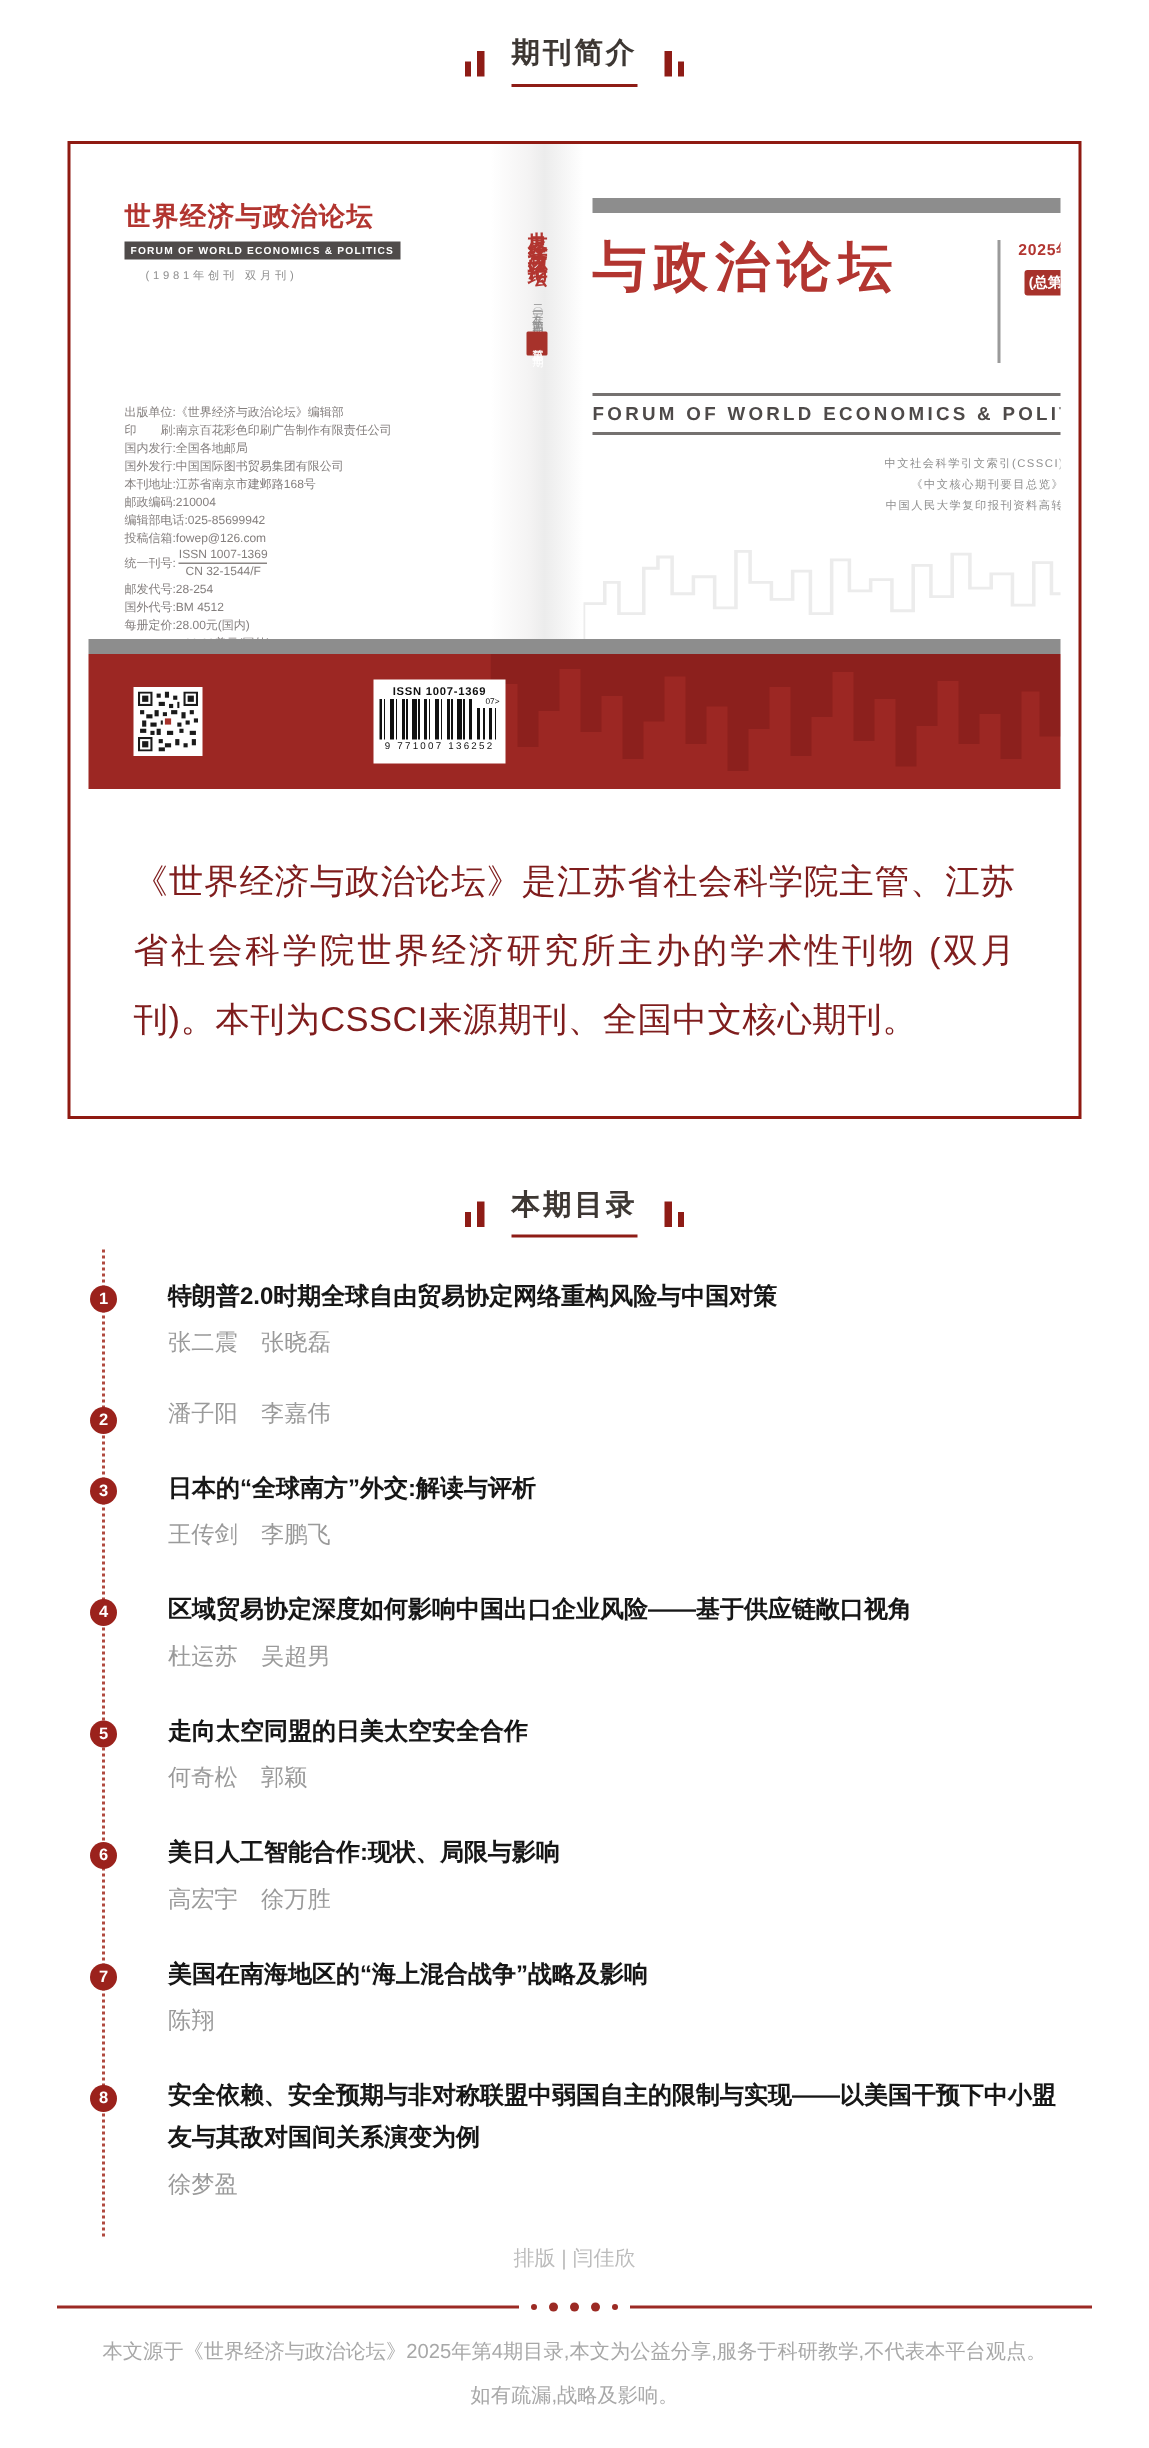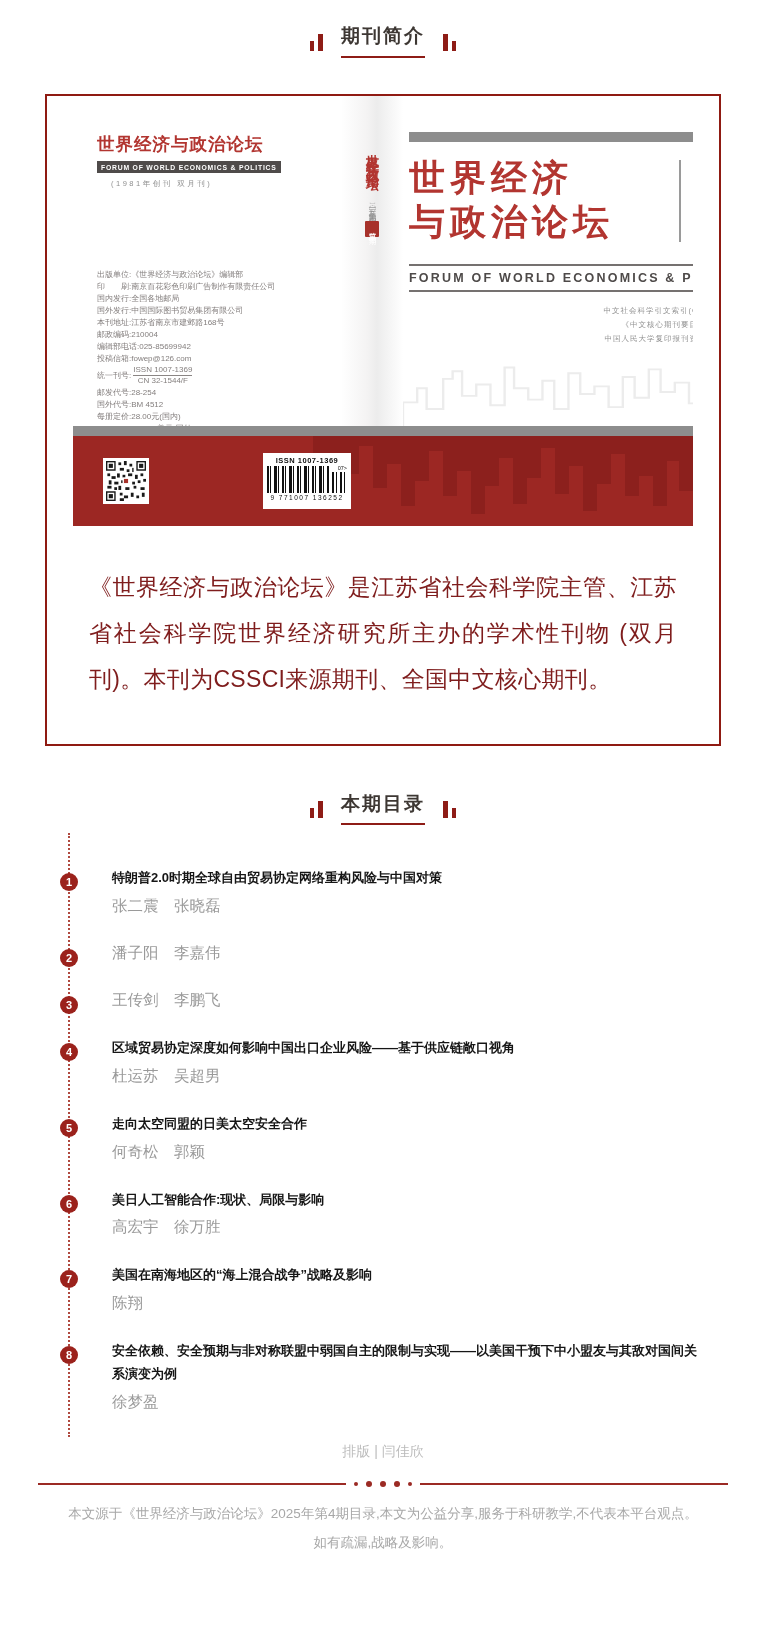--- a/index.html
+++ b/index.html
@@ -17,21 +17,21 @@
     margin:0; font-size:19px; font-weight:700; color:#3d3733; letter-spacing:2px;
     border-bottom:2px solid #8e1c16; padding-bottom:7px; line-height:1.3;
   }
   .deco { display:flex; align-items:flex-end; gap:4px; padding-bottom:7px; }
   .deco i { display:block; background:#8e1c16; }
   .deco .tall { width:5px; height:17px; }
   .deco .short { width:4px; height:10px; }
 
   
   .cover-box { width:676px; margin:36px auto 0; border:2px solid #8f1a12; background:#fff; }
-  .spread { margin:0 26px; }
+  .spread { margin:0 12px; }
   .pages { display:flex; height:330px; background:#fff; overflow:hidden; }
 
   
   .back-page { width:268px; padding:36px 0 0 24px; flex:none; }
   .bk-title { color:#b23530; font-size:17.5px; font-weight:900; letter-spacing:1px; }
   .bk-enbar { display:inline-block; margin-top:3px; background:#4f4b4a; color:#fff;
     font-size:6.8px; font-weight:700; letter-spacing:0.8px; padding:2.5px 4px; }
   .bk-founding { margin-top:5px; margin-left:14px; color:#8f8f8f; font-size:7.5px; letter-spacing:2.5px; }
   .bk-info { margin-top:80px; color:#837e7d; font-size:8px; line-height:1.5; }
   .issn-row { display:flex; align-items:center; }
@@ -81,21 +81,21 @@
 
   
   .toc-header { padding-top:46px; }
   .toc-list { position:relative; margin-top:0; padding-top:26px; padding-bottom:4px; }
   .toc-list::before { content:""; position:absolute; left:68px; top:8px; bottom:6px;
     border-left:2px dotted #b0493f; }
   .toc-item { position:relative; padding-left:112px; padding-right:60px; margin-bottom:26px; }
   .toc-num { position:absolute; left:60px; top:6px; width:18px; height:18px; border-radius:50%;
     background:#9b221c; color:#fff; font-size:11px; font-weight:700;
     display:flex; align-items:center; justify-content:center; z-index:2; }
-  .toc-title { font-size:13px; font-weight:700; color:#161616; line-height:1.75;margin-top:16px; }
+  .toc-title { font-size:16px; font-weight:700; color:#161616; line-height:1.75; }
   .toc-authors { margin-top:6px; font-size:15.5px; color:#9a9a9a;font-family:Liberation Serif, serif; }
 
   
   .credit { text-align:center; color:#bcbcbc; font-size:14px; }
   .divider { position:relative; margin:22px 38px 0; height:2px; background:#9b2a24; }
   .divider-dots { position:absolute; left:50%; top:50%; transform:translate(-50%,-50%);
     display:flex; gap:8px; align-items:center; background:#fff; padding:0 8px; }
   .divider-dots b { width:6px; height:6px; border-radius:50%; background:#9b2a24; display:block; }
   .divider-dots b.sm { width:4px; height:4px; }
   .notes { margin-top:14px; text-align:center; color:#a8a8a8; font-size:13.5px;
@@ -152,21 +152,20 @@
         <div class="spine">
           <div class="spine-title">世界经济与政治论坛</div>
           <div class="spine-issue">二〇二五年第四期</div>
           <div class="spine-total">总第三七一期</div>
         </div>
 
         <div class="front-page">
           <div class="fp-graybar"></div>
           <div class="fp-titlerow">
             <div class="fp-title">
-              <div>世界经济</div>
               <div>与政治论坛</div>
             </div>
             <div class="fp-issuecol">
               <span class="fp-issue">2025年第4期</span>
               <span class="fp-total">(总第371期)</span>
 
             </div>
           </div>
           <div class="fp-enline">FORUM OF WORLD ECONOMICS &amp; POLITICS</div>
           <div class="fp-honors">
@@ -270,20 +269,21 @@
       <div class="toc-authors pre">张二震　张晓磊</div>
     </div>
 
     <div class="toc-item">
       <span class="toc-num">2</span>
       <div class="toc-authors pre">潘子阳　李嘉伟</div>
     </div>
 
     <div class="toc-item">
       <span class="toc-num">3</span>
+      <div class="toc-title">日本的“全球南方”外交:解读与评析</div>
       <div class="toc-authors pre">王传剑　李鹏飞</div>
     </div>
 
     <div class="toc-item">
       <span class="toc-num">4</span>
       <div class="toc-title">区域贸易协定深度如何影响中国出口企业风险——基于供应链敞口视角</div>
       <div class="toc-authors pre">杜运苏　吴超男</div>
     </div>
 
     <div class="toc-item">

